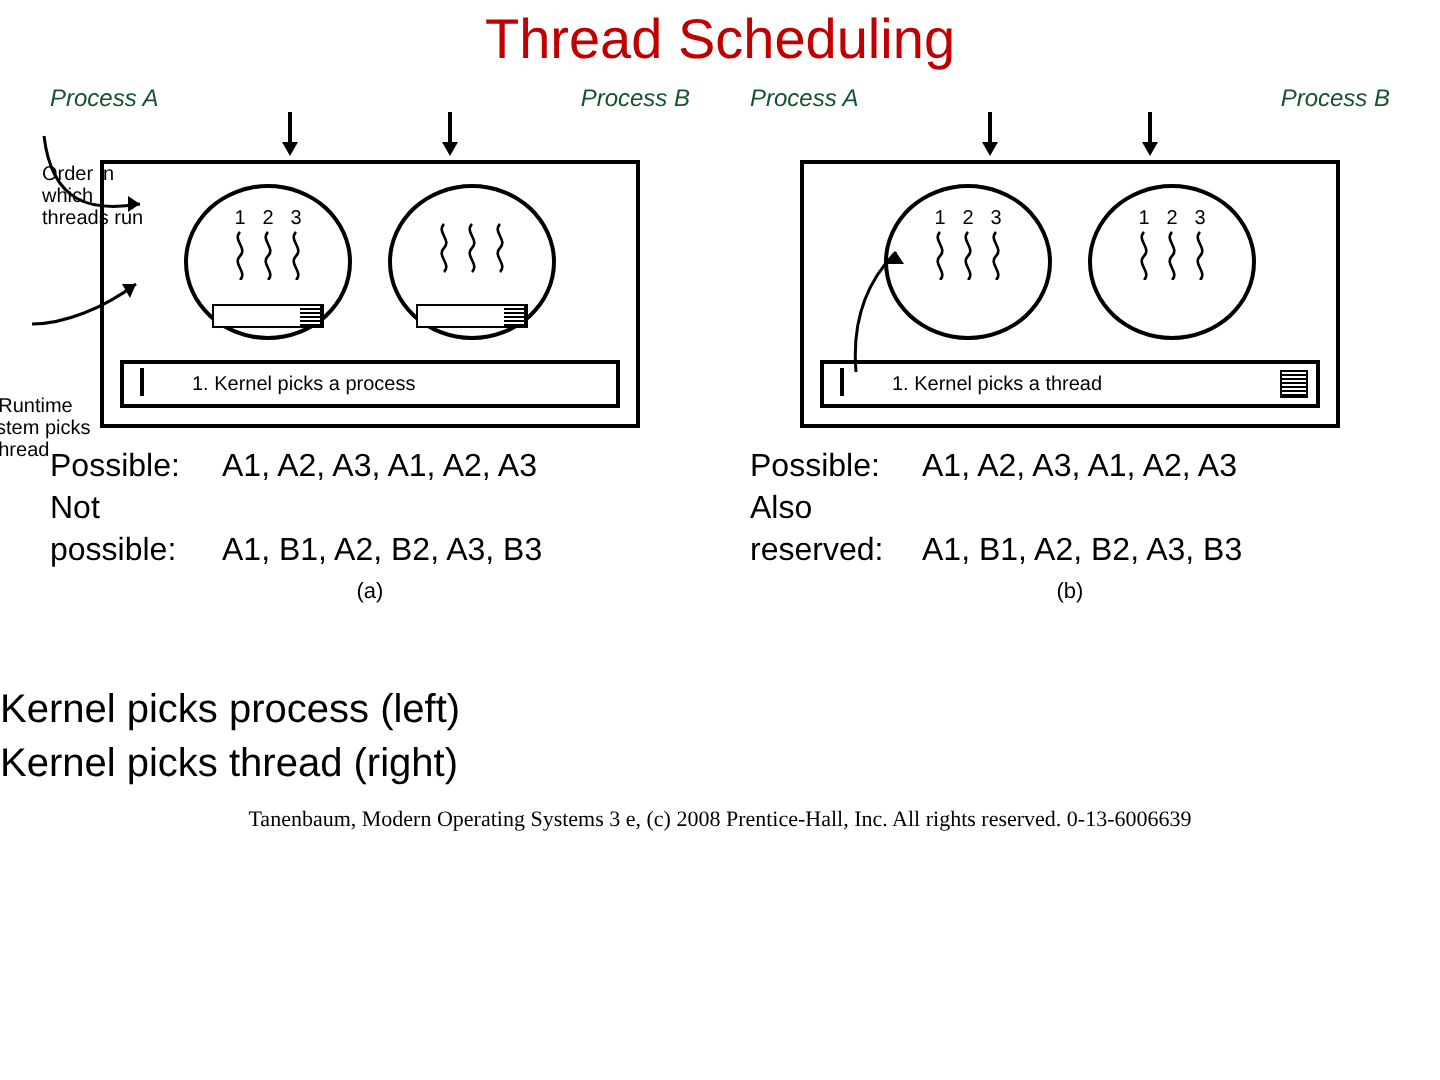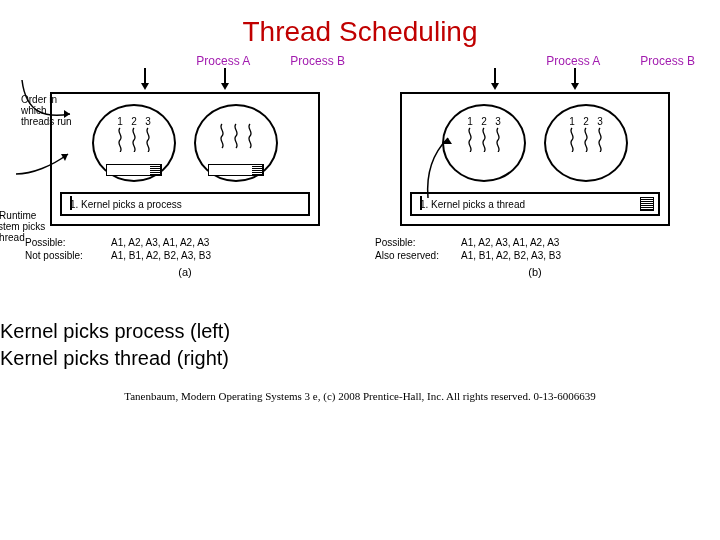--- a/index.html
+++ b/index.html
@@ -8,40 +8,41 @@
     width: 720px;
     height: 540px;
     font-family: Arial, Helvetica, sans-serif;
     background: #fff;
     position: relative;
   }
   .title {
     text-align: center;
     color: #c00000;
     font-size: 28px;
-    padding-top: 16px;
+    padding-top: 4px;
     padding-bottom: 6px;
   }
   .diagrams {
     display: flex;
     justify-content: center;
     gap: 30px;
     padding: 0 20px;
   }
   .panel {
     width: 320px;
     position: relative;
   }
   .proc-labels {
     display: flex;
-    justify-content: flex-end;
+    justify-content: space-between;
     gap: 40px;
     font-size: 12px;
-    color: #a21caf;
+    color: #14532d;
     margin-bottom: 2px;
+    font-style: italic;
   }
   .arrow-row {
     display: flex;
     justify-content: center;
     gap: 80px;
     height: 22px;
   }
   .v-arrow {
     width: 0; height: 0;
     position: relative;
@@ -133,21 +134,21 @@
     width: 60px;
     font-size: 10px;
     line-height: 1.1;
   }
   .kernel-box {
     border: 2px solid #000;
     height: 20px;
     position: relative;
     display: flex;
     align-items: center;
-    padding-left: 8px;
+    padding-left: 34px;
     font-size: 10px;
   }
   .kernel-text::before {
     content: "";
     position: absolute;
     left: 8px;
     top: 2px;
     width: 2px;
     height: 14px;
     background: #000;
@@ -158,21 +159,21 @@
     top: 3px;
     width: 12px;
     height: 12px;
     border: 1.5px solid #000;
     background: repeating-linear-gradient(0deg,#000,#000 1px,#fff 1px,#fff 2px);
   }
   .curve {
     position: absolute;
   }
   .possible-block {
-    font-size: 10px;
+    font-size: 16px;
     margin-top: 10px;
     line-height: 1.3;
   }
   .plbl { display: inline-block; width: 86px; }
   .sub-caption {
     text-align: center;
     font-size: 11px;
     margin-top: 4px;
     color: #000;
   }
@@ -180,21 +181,21 @@
     text-align: left;
     margin-top: 40px;
     font-size: 20px;
     color: #000;
     line-height: 1.35;
   }
   .credit {
     text-align: center;
     font-size: 11px;
     color: #000;
-    margin-top: 18px;
+    margin-top: 8px;
     font-family: "Times New Roman", serif;
   }
 </style>
 </head>
 <body>
 
 <div class="title">Thread Scheduling</div>
 
 <div class="diagrams">
 

